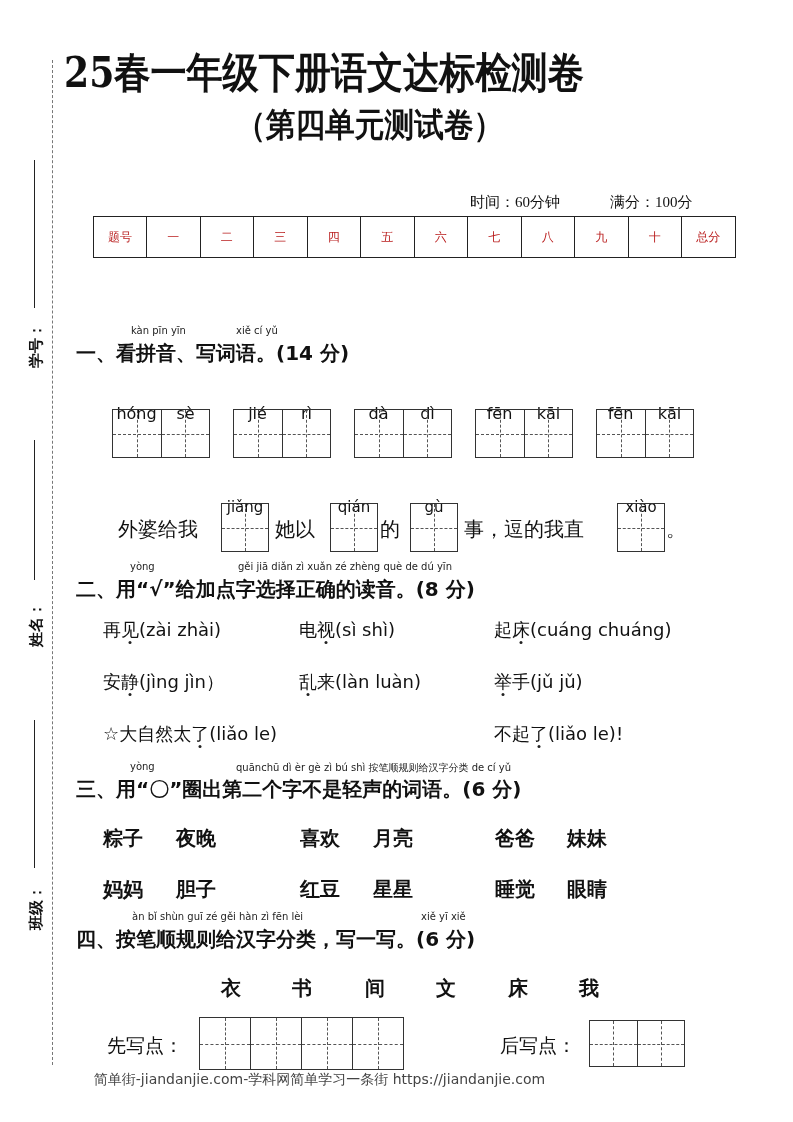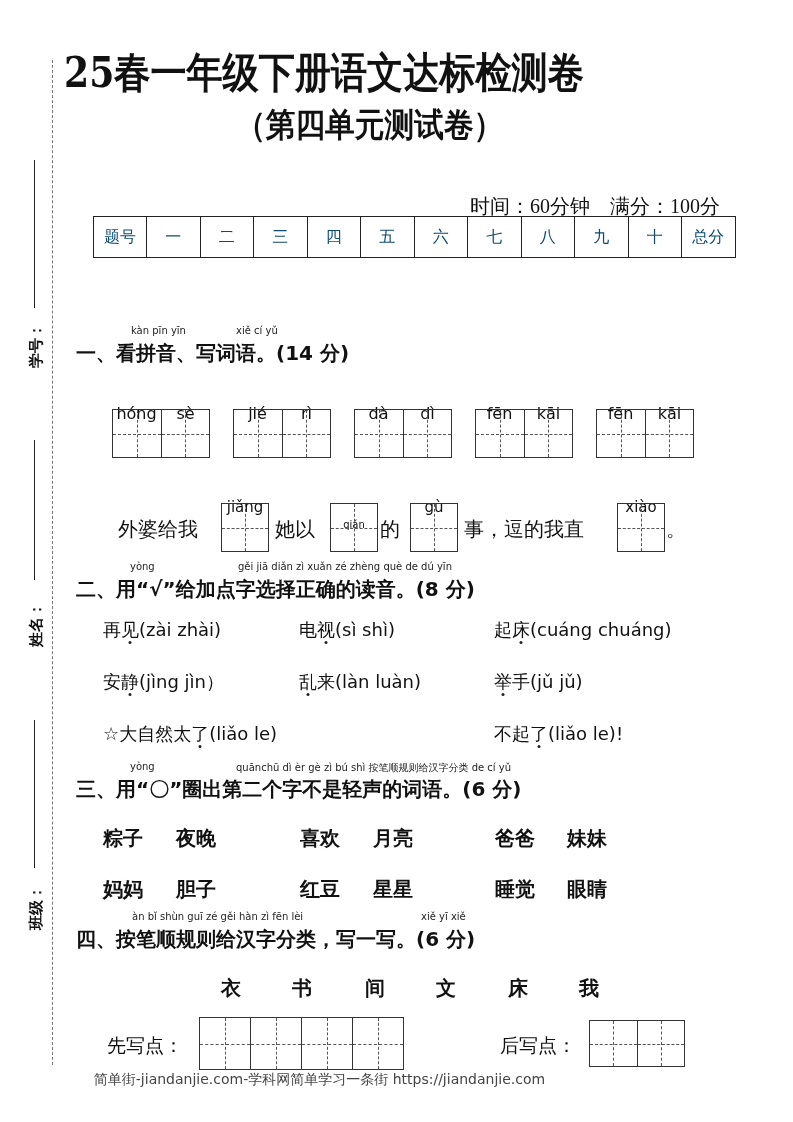--- a/index.html
+++ b/index.html
@@ -3,23 +3,23 @@
 <meta charset="utf-8">
 <style>
   html, body { margin:0; padding:0; }
   body { width:793px; height:1122px; background:#fff; position:relative; overflow:hidden; color:#111;
          font-family:"DejaVu Serif", "Liberation Serif", serif; }
   .cutline { position:absolute; left:52px; top:60px; height:1005px; border-left:1.5px dashed #777; }
   .side-label { position:absolute; left:14px; font-size:15px; transform:rotate(-90deg); transform-origin:center; white-space:nowrap; font-family:"DejaVu Sans", sans-serif; font-weight:bold; }
   .side-line { position:absolute; left:34px; width:0; border-left:1.3px solid #222; }
   .title { position:absolute; left:64px; top:45px; width:660px; font-size:42px; font-weight:bold; letter-spacing:0px; font-family:"DejaVu Serif", serif; white-space:nowrap; transform:scaleX(0.86); transform-origin:left top; }
   .subtitle { position:absolute; left:236px; top:103px; font-size:33px; font-weight:bold; white-space:nowrap; transform:scaleX(0.9); transform-origin:left top; }
-  .meta { position:absolute; top:193px; font-size:20px; font-family:"Liberation Serif", serif; }
+  .meta { position:absolute; top:193px; font-size:15px; font-family:"Liberation Serif", serif; }
   table.score { position:absolute; left:93px; top:216px; border-collapse:collapse; }
-  table.score td { border:1.5px solid #222; width:52.5px; height:40px; text-align:center; font-size:16px; font-family:Liberation Sans, sans-serif; color:#0c4a6e; padding:0; }
+  table.score td { border:1.5px solid #222; width:52.5px; height:40px; text-align:center; font-size:12px; font-family:Liberation Sans, sans-serif; color:#b91c1c; padding:0; }
   table.score td.first { width:52px; }
   .sec-title { position:absolute; left:76px; font-size:20px; font-weight:bold; white-space:nowrap; font-family:"DejaVu Sans", sans-serif; }
   .py { position:absolute; font-size:10px; font-family:"DejaVu Sans", sans-serif; white-space:nowrap; color:#222; }
   .pinyin-head { position:absolute; font-size:16px; font-family:"DejaVu Sans", sans-serif; white-space:nowrap; text-align:center;margin-top:18px; }
   .tiange { position:absolute; border:1.5px solid #333; box-sizing:border-box; display:flex; }
   .cell { position:relative; flex:1; height:100%; box-sizing:border-box; }
   .cell + .cell { border-left:1.5px solid #333; }
   .cell::before { content:""; position:absolute; left:50%; top:0; bottom:0; border-left:1px dashed #555; }
   .cell::after { content:""; position:absolute; top:50%; left:0; right:0; border-top:1px dashed #555; }
   .sentence-text { position:absolute; font-size:20px; white-space:nowrap; font-family:"DejaVu Serif", serif; }
@@ -103,21 +103,21 @@
     <div class="cell"></div>
     <div class="cell"></div>
   </div>
 
 <div class="sentence-text" style="left:118px;top:516px;">外婆给我</div>
 <div class="pinyin-head" style="left:221px;top:480px;width:48px;font-size:15px;">jiǎng</div>
 <div class="tiange" style="left:221px;top:503px;width:48px;height:49px;">
     <div class="cell"></div>
   </div>
 <div class="sentence-text" style="left:275px;top:516px;">她以</div>
-<div class="pinyin-head" style="left:330px;top:501px;width:48px;font-size:10px;">qián</div>
+<div class="pinyin-head" style="left:330px;top:480px;width:48px;font-size:15px;">qián</div>
 <div class="tiange" style="left:330px;top:503px;width:48px;height:49px;">
     <div class="cell"></div>
   </div>
 <div class="sentence-text" style="left:380px;top:516px;">的</div>
 <div class="pinyin-head" style="left:410px;top:480px;width:48px;font-size:15px;">gù</div>
 <div class="tiange" style="left:410px;top:503px;width:48px;height:49px;">
     <div class="cell"></div>
   </div>
 <div class="sentence-text" style="left:464px;top:516px;">事，逗的我直</div>
 <div class="pinyin-head" style="left:617px;top:480px;width:48px;font-size:15px;">xiào</div>

